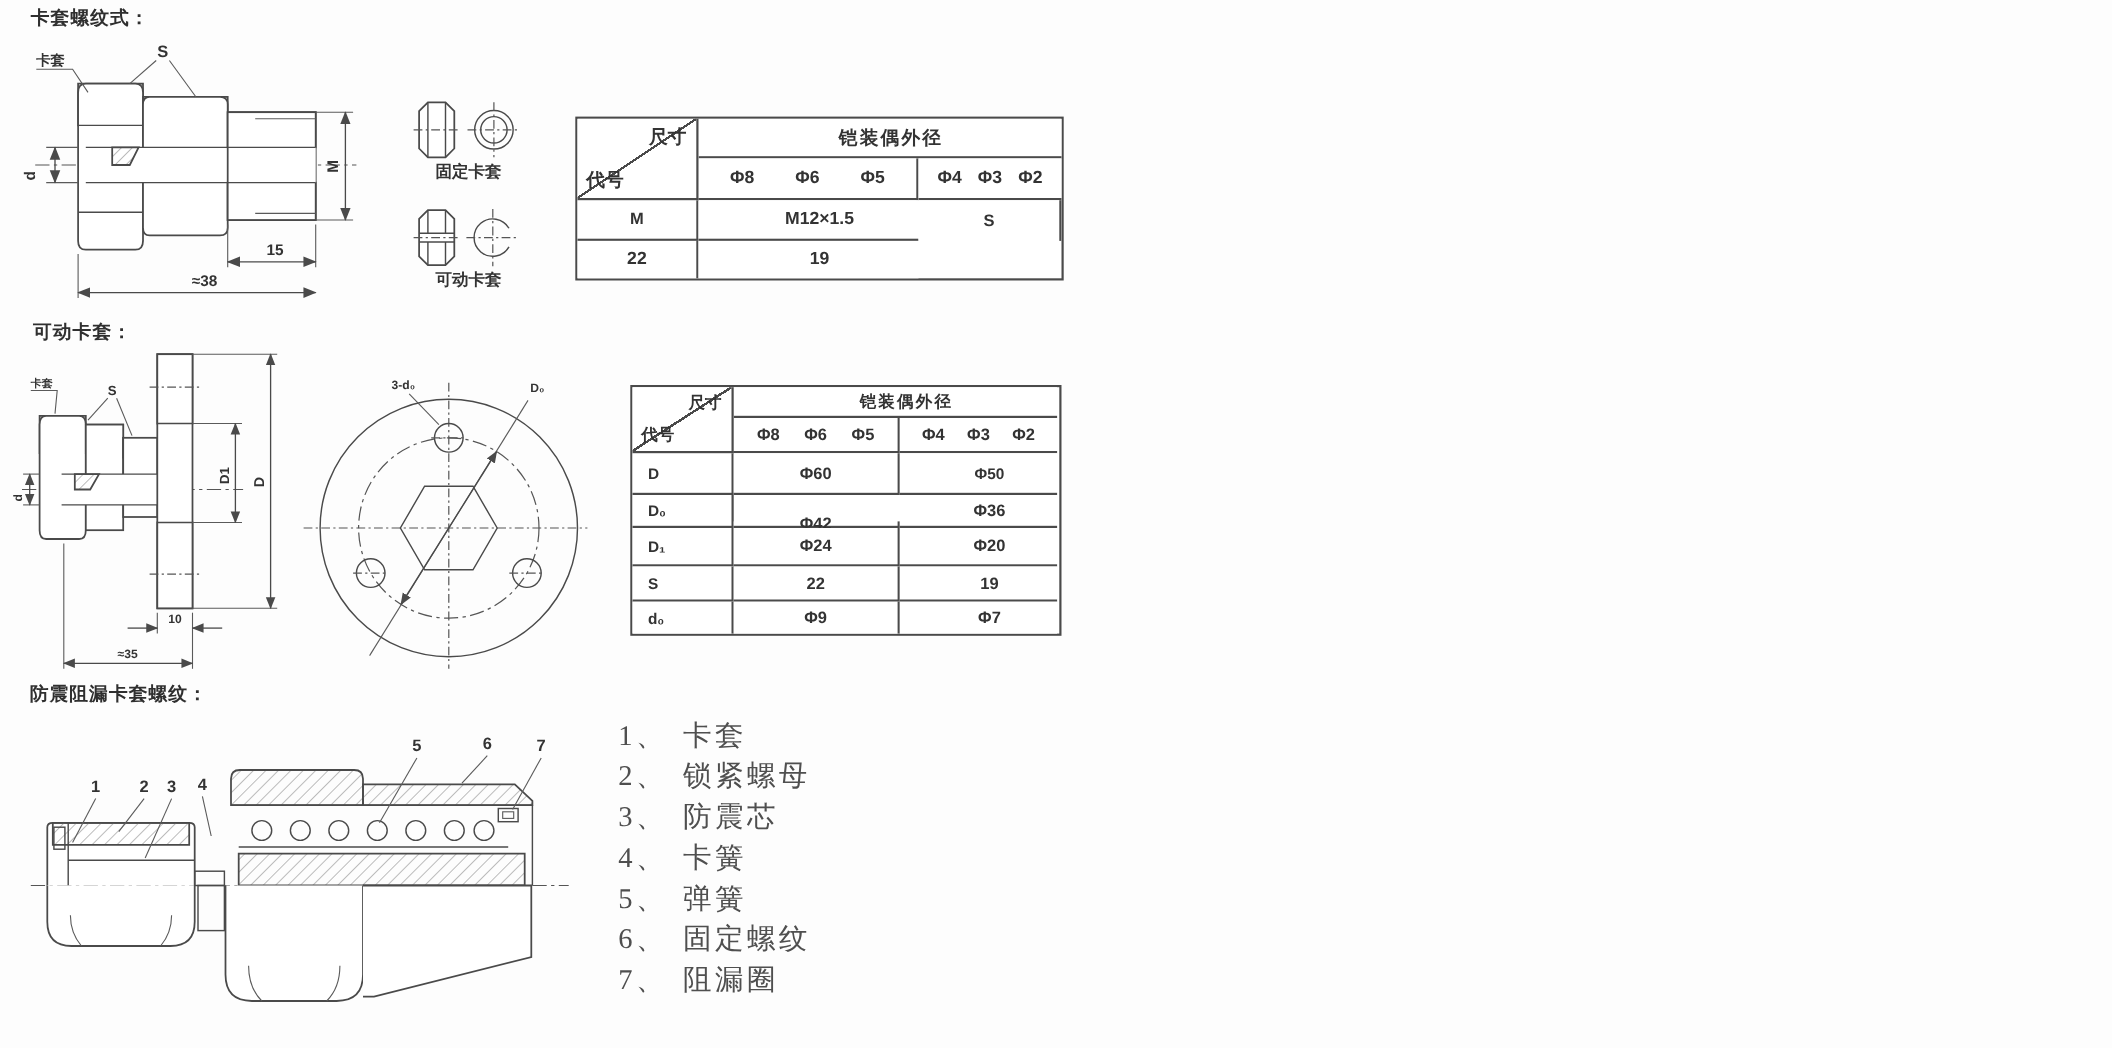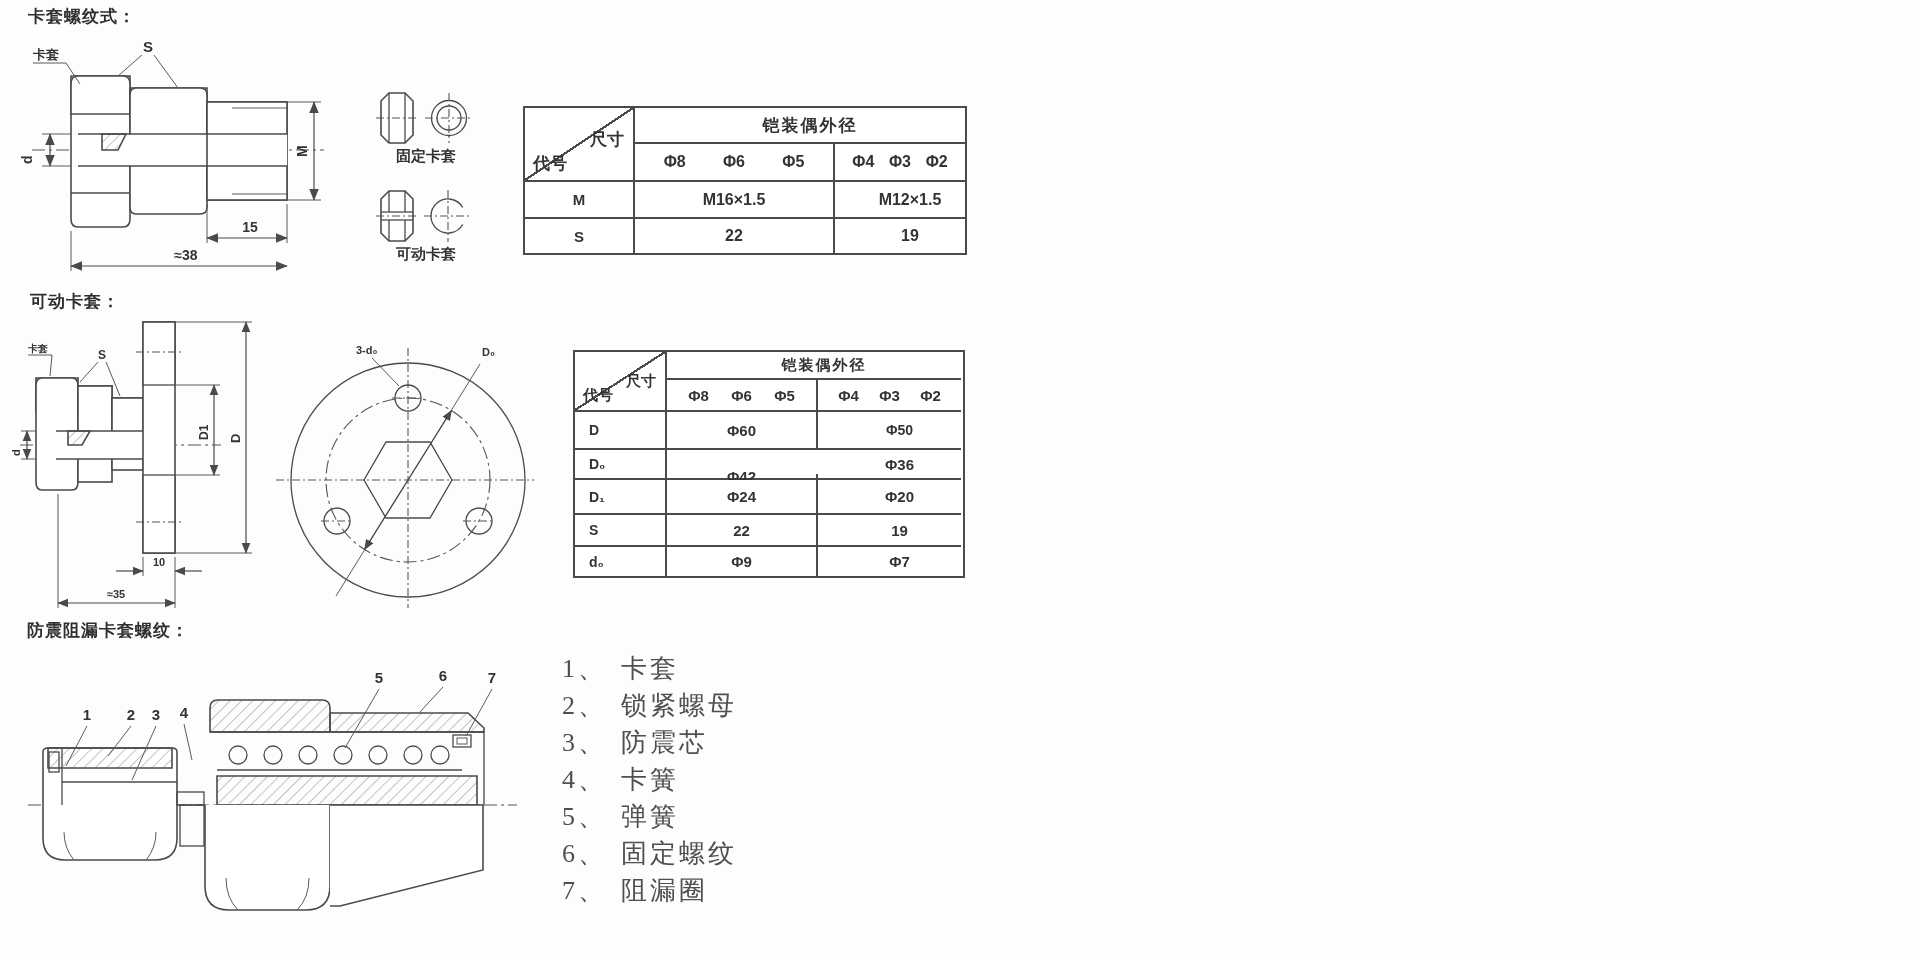--- a/index.html
+++ b/index.html
@@ -13,21 +13,21 @@
   .dtable .cell { border-right:2px solid #4a4a4a; border-bottom:2px solid #4a4a4a;
                   display:flex; align-items:center; justify-content:center;
                   font-weight:bold; color:#333; background:#fff; }
   .dtable .nbr { border-right:none;padding-left:20px; }
   .dtable .nbb { border-bottom:none; }
   .dtable .phis { justify-content:space-around; padding:0 10px; }
   .diag { position:relative; }
   .diag::before { content:""; position:absolute; inset:0;
      background:linear-gradient(to bottom right, transparent calc(50% - 1.1px),
        #4a4a4a calc(50% - 1.1px), #4a4a4a calc(50% + 1.1px), transparent calc(50% + 1.1px)); }
-  .diag .tr { position:absolute; top:20px; right:9px;font-family:Liberation Mono, monospace; }
+  .diag .tr { position:absolute; top:5px; right:9px;font-family:Liberation Mono, monospace; }
   .diag .bl { position:absolute; bottom:5px; left:8px; }
 
   .icon-label { position:absolute; width:86px; text-align:center; font-size:15px; font-weight:bold; color:#333; }
 
   
   .legend { position:absolute; font-family:"Liberation Serif", serif; color:#4f4f4f; }
   .legend-item { height:37px; display:flex; align-items:center; font-size:26px; letter-spacing:3px; }
   .legend-item .num { margin-right:14px; }
 
   
@@ -152,21 +152,20 @@
     <span>Φ8</span>
     <span>Φ6</span>
     <span>Φ5</span>
   </div>
   <div class="cell phis nbr" style="font-size:16px;">
     <span>Φ4</span>
     <span>Φ3</span>
     <span>Φ2</span>
   </div>
   <div class="cell" style="font-size:15px;">M</div>
-  <div class="cell" style="font-size:16px;">M16×1.5</div>
   <div class="cell nbr" style="font-size:16px;">M12×1.5</div>
   <div class="cell nbb" style="font-size:15px;">S</div>
   <div class="cell nbb" style="font-size:16px;">22</div>
   <div class="cell nbr nbb" style="font-size:16px;">19</div>
 </div>
 
 <div class="abs sec-title" style="left:30px; top:290px;">可动卡套：</div>
 
 <svg style="left:16px; top:312px;" width="250" height="300" viewBox="0 0 250 300">
   <defs>

